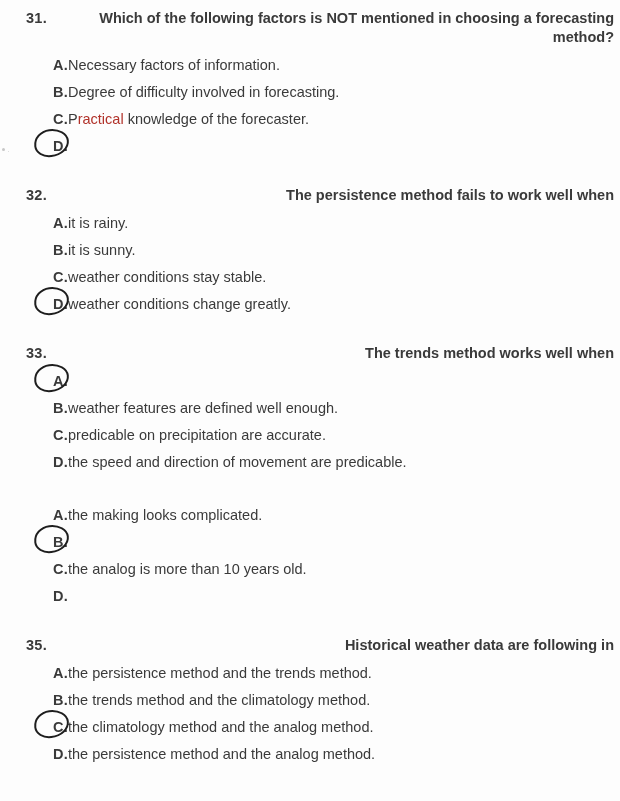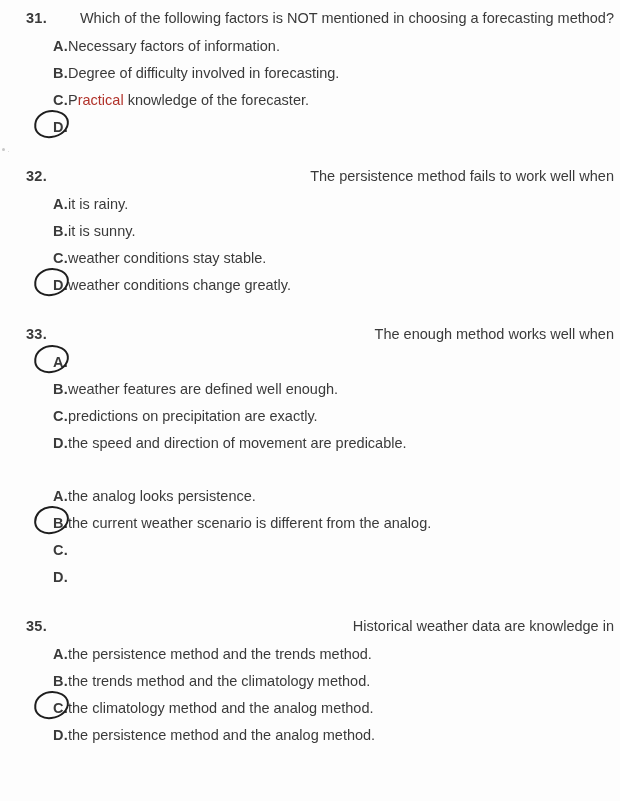--- a/index.html
+++ b/index.html
@@ -30,20 +30,21 @@
     margin-bottom:5px;
     line-height:19px;
   }
   .q-num{
     font-weight:bold;
     flex:0 0 22px;
     letter-spacing:.3px;
   }
   .q-text{
     flex:1 1 auto;
+    font-weight:bold;
   }
   .options{
     margin-top:3px;
   }
   .option{
     display:flex;
     align-items:center;
     height:27px;
     padding-left:18px;
     line-height:27px;
@@ -127,62 +128,62 @@
         </div>
         <div class="option">
           <span class="opt-letter circled">D.</span>
           <span class="opt-text"><span class="seg">weather conditions change greatly.</span></span>
         </div>
       </div>
     </div>
     <div class="question">
       <div class="q-header">
         <span class="q-num">33.</span>
-        <span class="q-text">The enough method works well when</span>
+        <span class="q-text">The trends method works well when</span>
       </div>
       <div class="options">
         <div class="option">
           <span class="opt-letter circled">A.</span>
         </div>
         <div class="option">
           <span class="opt-letter">B.</span>
           <span class="opt-text"><span class="seg">weather features are defined well enough.</span></span>
         </div>
         <div class="option">
           <span class="opt-letter">C.</span>
-          <span class="opt-text"><span class="seg">predictions on precipitation are exactly.</span></span>
+          <span class="opt-text"><span class="seg">predicable on precipitation are accurate.</span></span>
         </div>
         <div class="option">
           <span class="opt-letter">D.</span>
           <span class="opt-text"><span class="seg">the speed and direction of movement are predicable.</span></span>
         </div>
       </div>
     </div>
     <div class="question">
       <div class="options">
         <div class="option">
           <span class="opt-letter">A.</span>
-          <span class="opt-text"><span class="seg">the analog looks persistence.</span></span>
+          <span class="opt-text"><span class="seg">the making looks complicated.</span></span>
         </div>
         <div class="option">
           <span class="opt-letter circled">B.</span>
-          <span class="opt-text"><span class="seg">the current weather scenario is different from the analog.</span></span>
-        </div>
-        <div class="option">
-          <span class="opt-letter">C.</span>
+        </div>
+        <div class="option">
+          <span class="opt-letter">C.</span>
+          <span class="opt-text"><span class="seg">the analog is more than 10 years old.</span></span>
         </div>
         <div class="option">
           <span class="opt-letter">D.</span>
         </div>
       </div>
     </div>
     <div class="question">
       <div class="q-header">
         <span class="q-num">35.</span>
-        <span class="q-text">Historical weather data are knowledge in</span>
+        <span class="q-text">Historical weather data are following in</span>
       </div>
       <div class="options">
         <div class="option">
           <span class="opt-letter">A.</span>
           <span class="opt-text"><span class="seg">the persistence method and the trends method.</span></span>
         </div>
         <div class="option">
           <span class="opt-letter">B.</span>
           <span class="opt-text"><span class="seg">the trends method and the climatology method.</span></span>
         </div>

